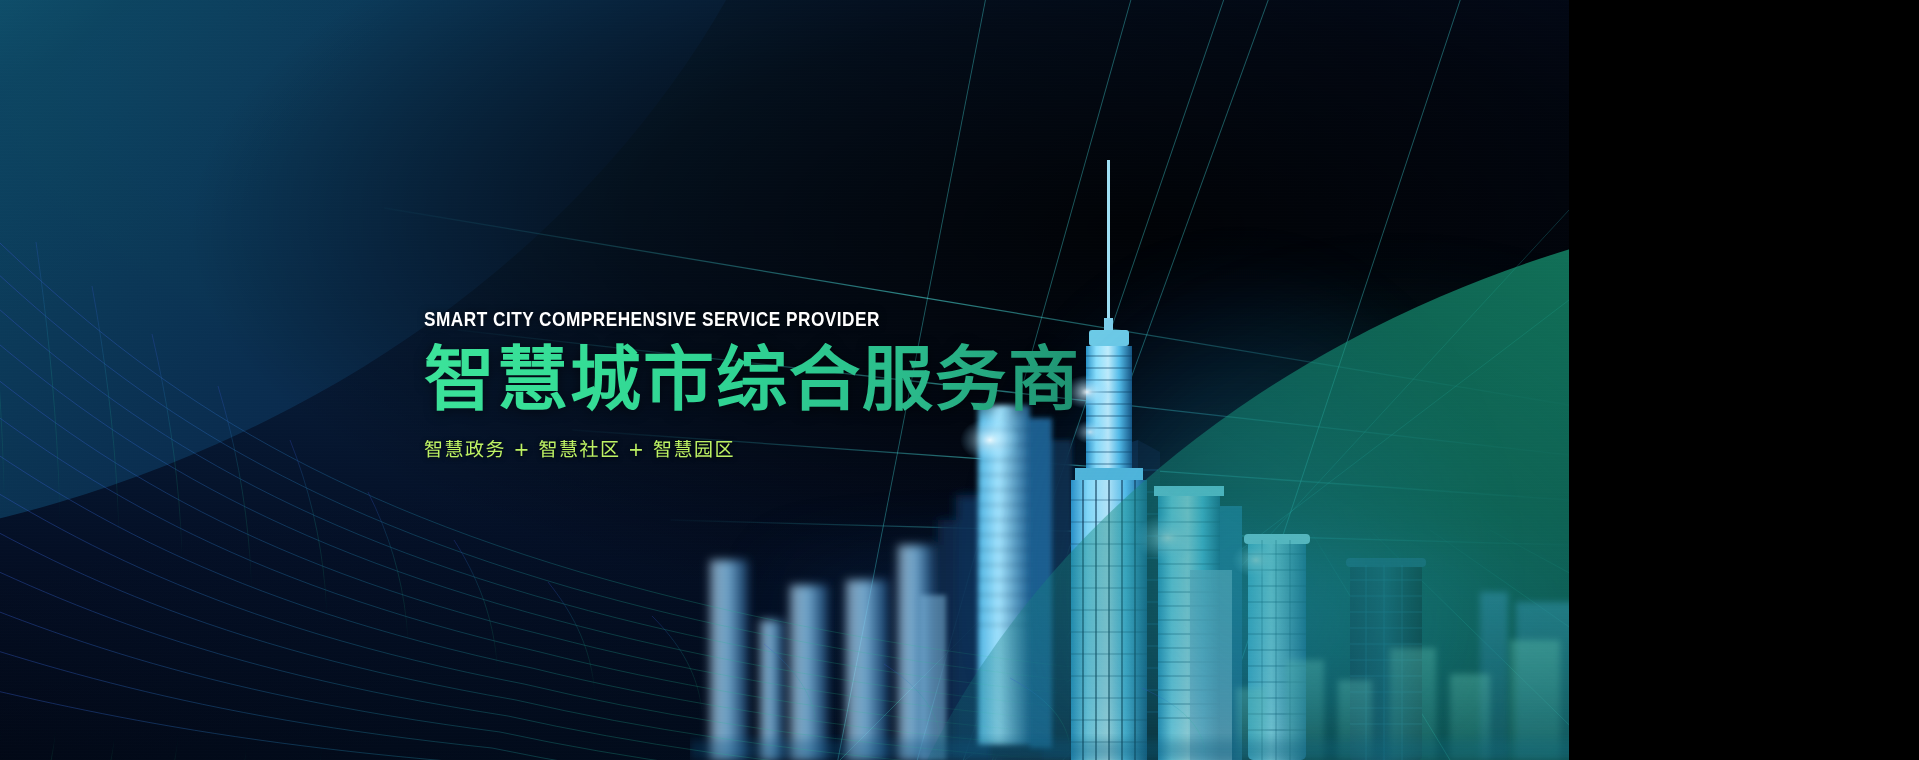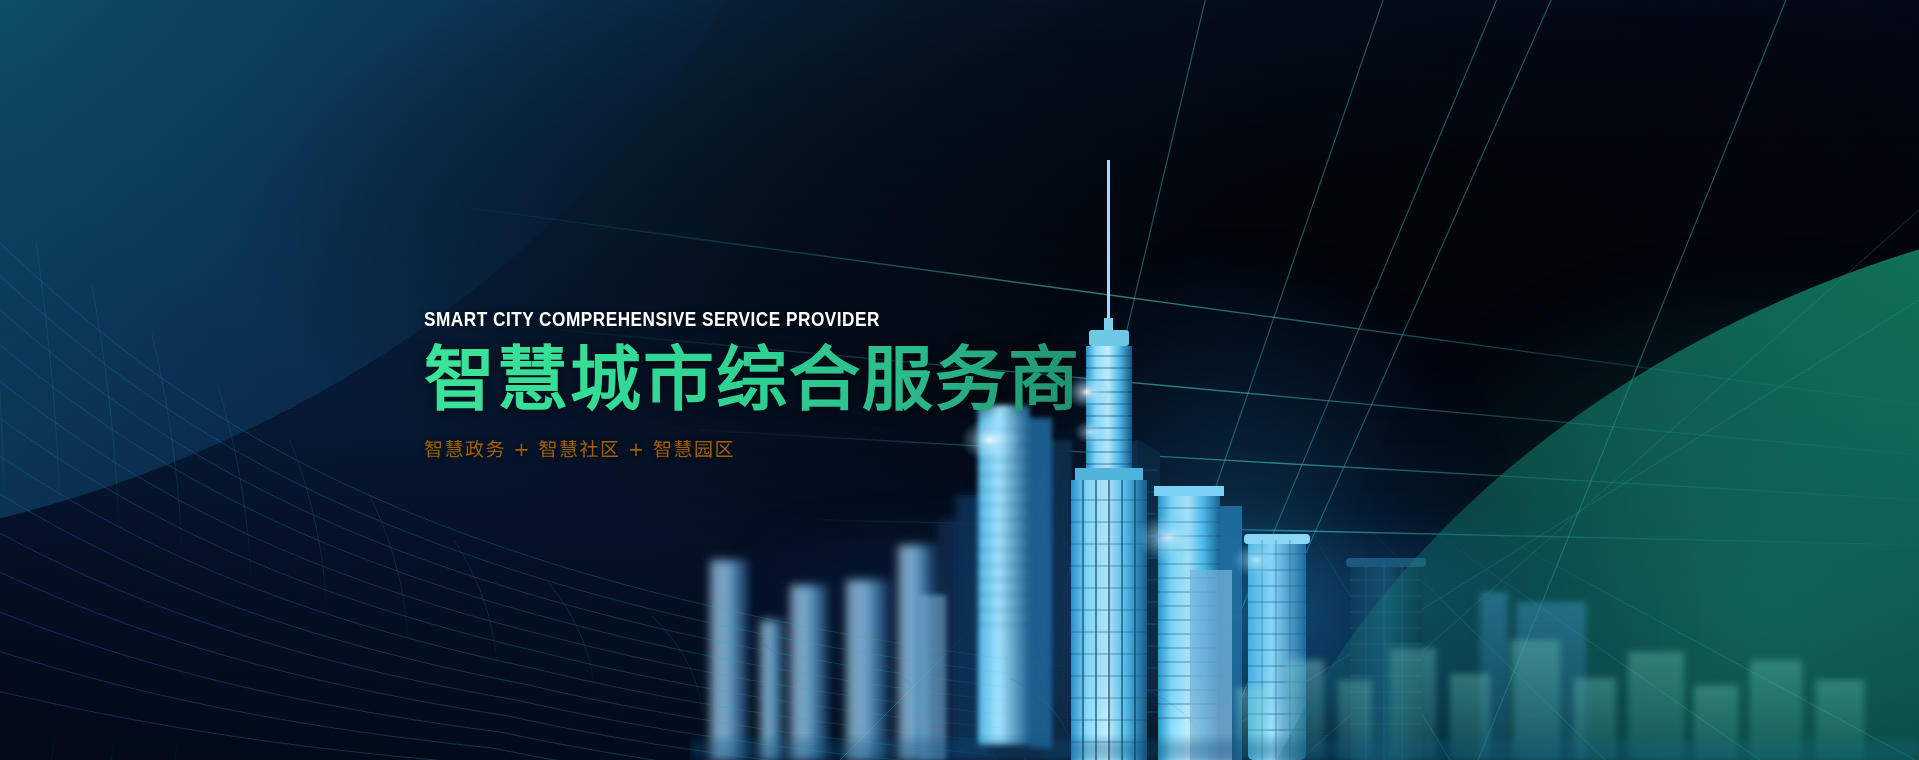--- a/index.html
+++ b/index.html
@@ -7,21 +7,21 @@
     margin: 0;
     padding: 0;
     background: #000;
   }
   body {
     font-family: "Liberation Sans", "DejaVu Sans", sans-serif;
   }
 
   .banner {
     position: relative;
-    width: 1919px;
+    width: 1569px;
     height: 760px;
     overflow: hidden;
     background: #000308;
   }
 
   
   .bg-base {
     position: absolute;
     inset: 0;
     background:
@@ -170,21 +170,21 @@
     background: linear-gradient(100deg, #3ce39a 0%, #35dd96 22%, #2fd293 46%, #2ab98a 70%, #219a77 88%, #1b8268 100%);
     -webkit-background-clip: text;
     background-clip: text;
     color: transparent;
     -webkit-text-fill-color: transparent;
     filter: drop-shadow(0 2px 6px rgba(0,0,0,0.55));
     font-family: "DejaVu Sans", "Liberation Sans", sans-serif;
   }
   .subline {
     margin-top: 16px;
-    color: #a16207;
+    color: #bef264;
     font-size: 19px;
     font-weight: 400;
     letter-spacing: 1.5px;
     white-space: nowrap;
     text-shadow: 0 1px 5px rgba(0,0,0,0.75);
     font-family: "DejaVu Sans", "Liberation Sans", sans-serif;
   }
 
   .grain {
     position: absolute;

